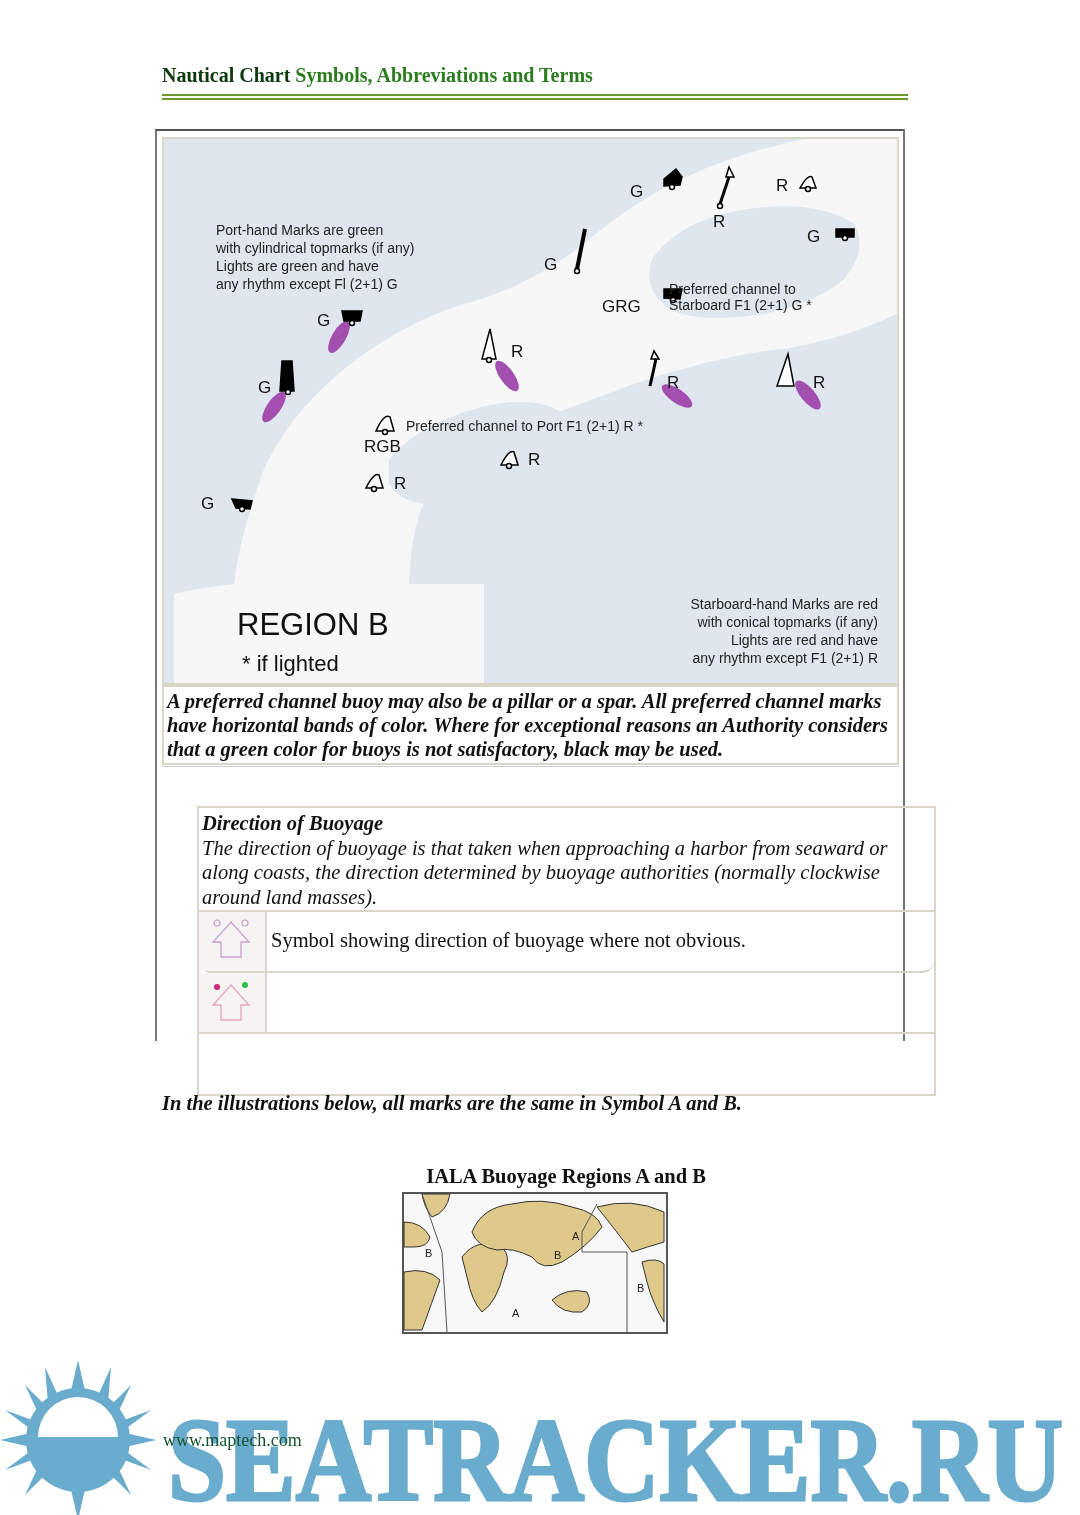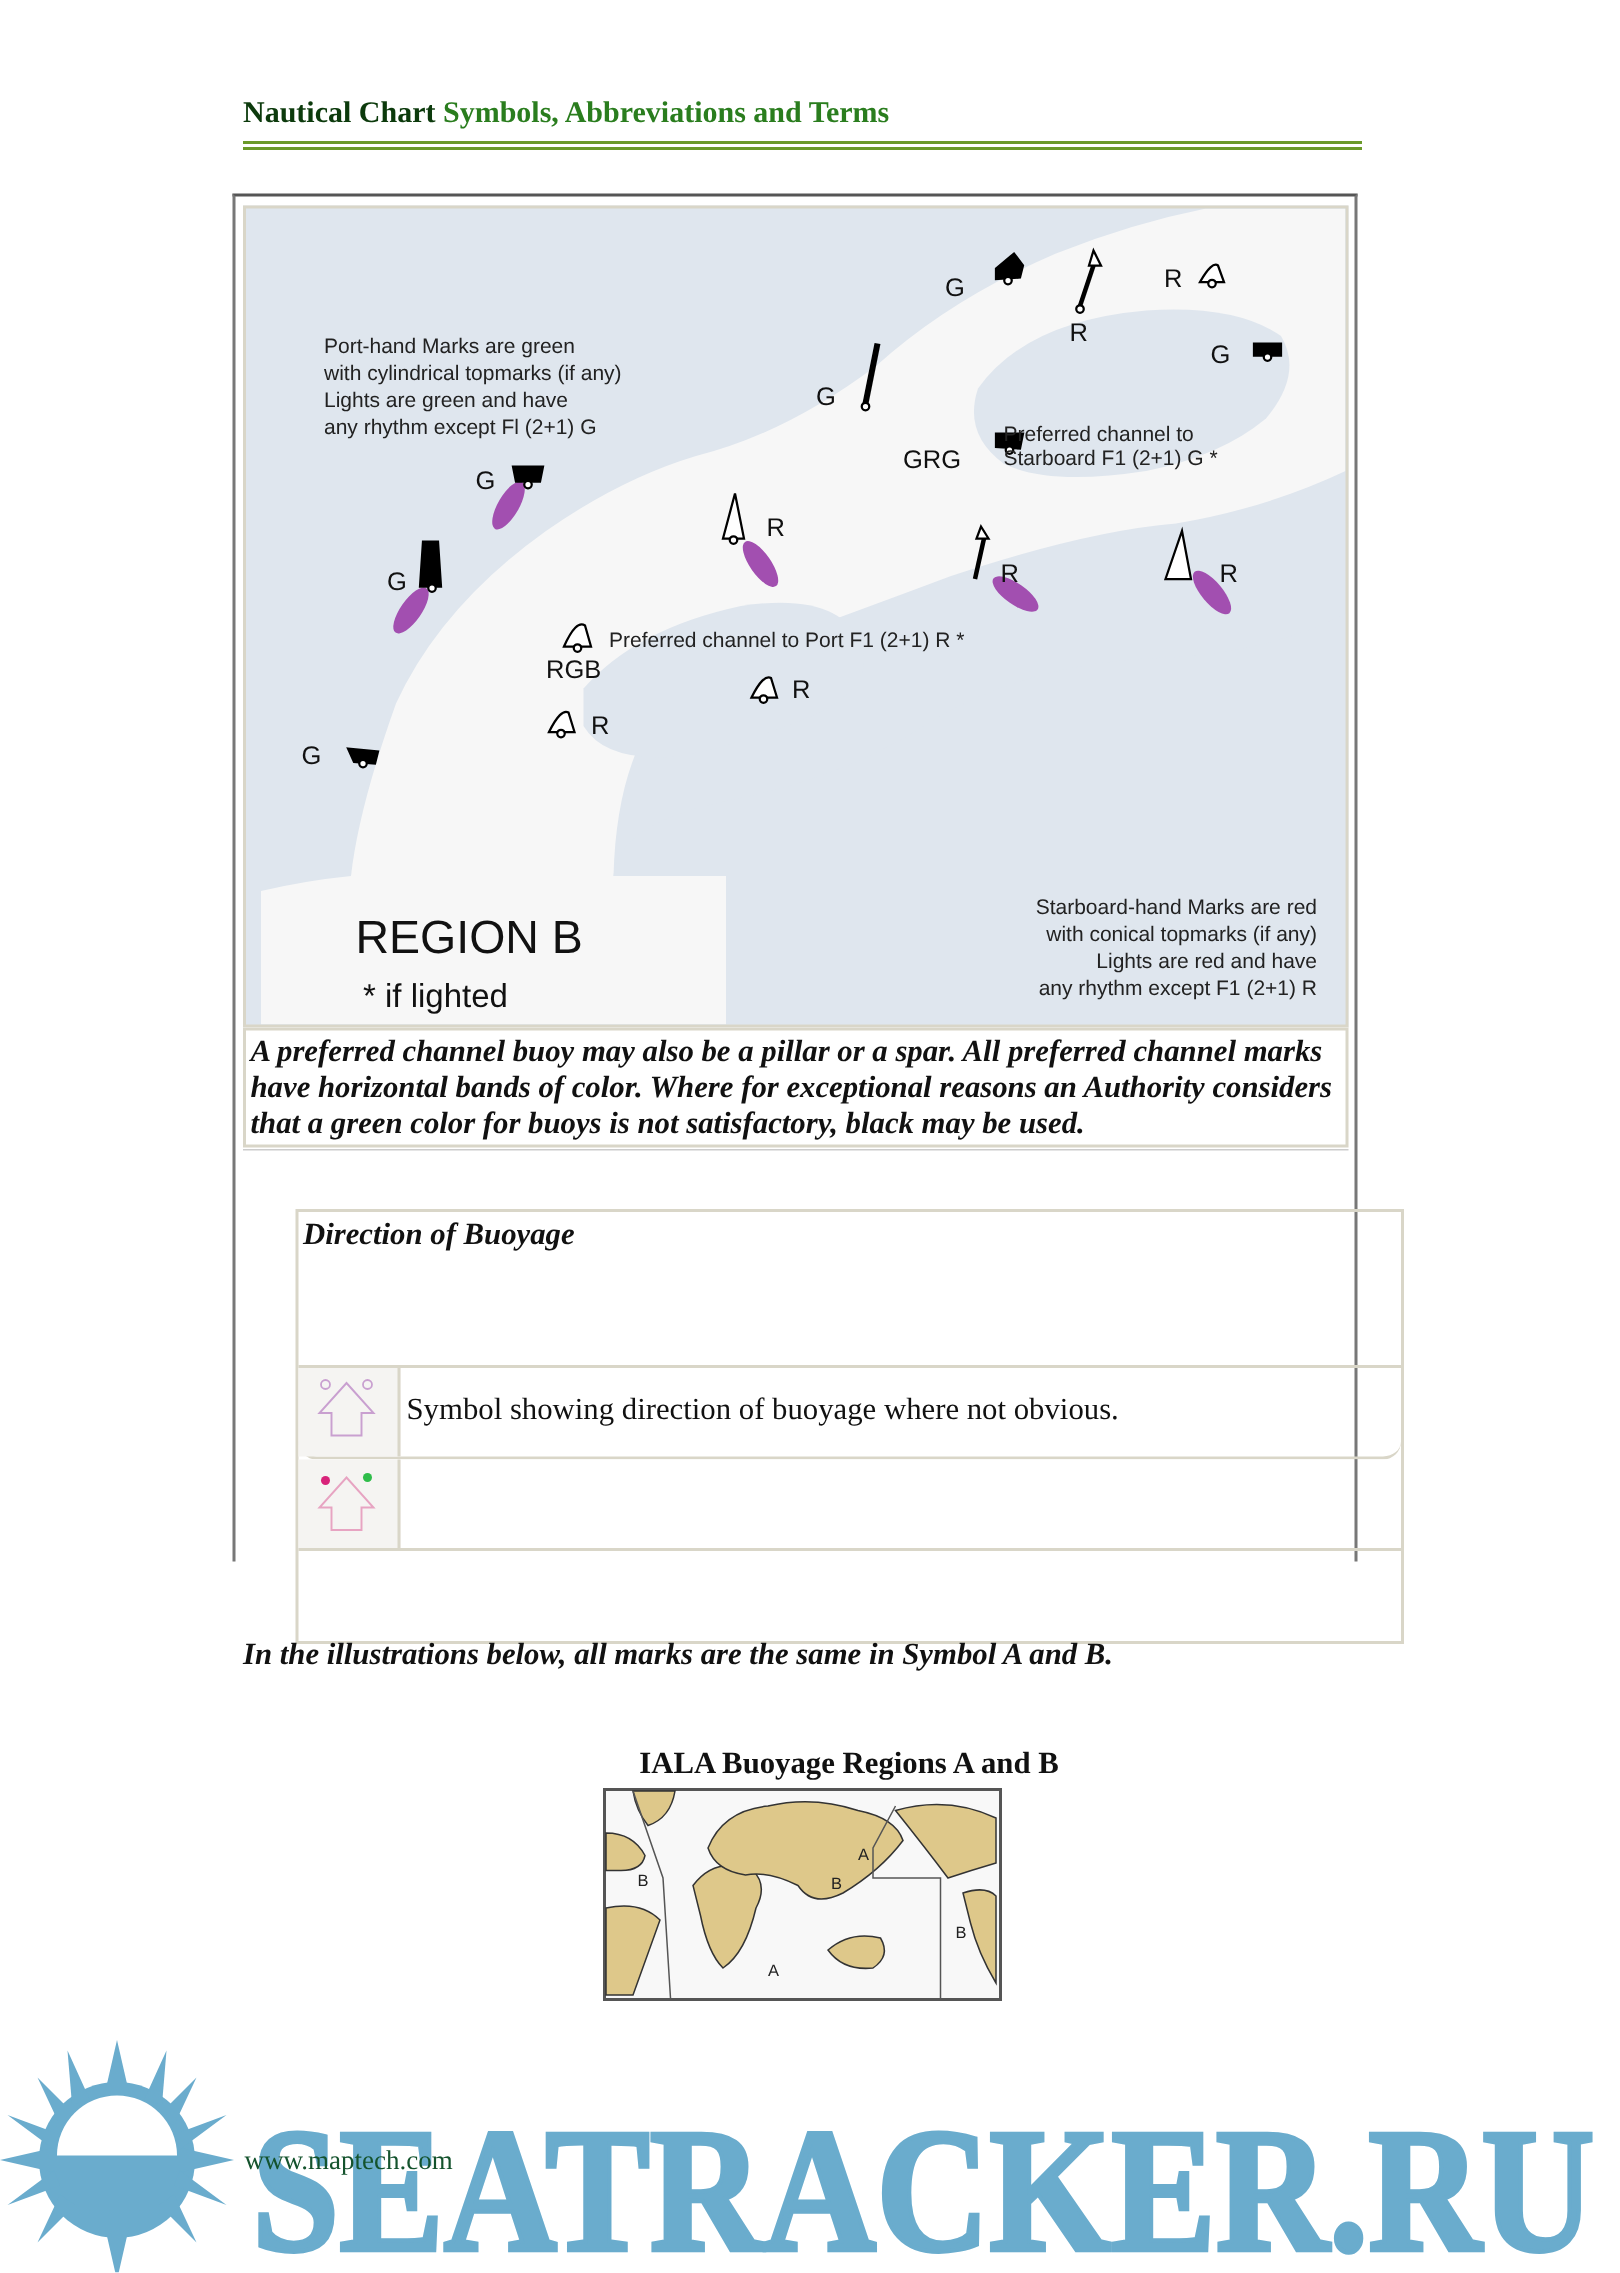--- a/index.html
+++ b/index.html
@@ -142,20 +142,21 @@
     <text x="78" y="532" font-family="Liberation Sans, sans-serif" font-size="22" fill="#111">* if lighted</text>
   </svg>
 </div>
 
 <div class="note-cell">A preferred channel buoy may also be a pillar or a spar. All preferred channel marks have horizontal bands of color. Where for exceptional reasons an Authority considers that a green color for buoys is not satisfactory, black may be used.</div>
 <div class="sep-line"></div>
 
 <div class="dir-table">
   <div class="dir-head">
     <span class="h">Direction of Buoyage</span>
+    <span>The direction of buoyage is that taken when approaching a harbor from seaward or along coasts, the direction determined by buoyage authorities (normally clockwise around land masses).</span>
   </div>
   <div class="dir-row" style="top:104px;border-radius:12px;">
     <div class="icon-cell">
       <svg width="64" height="57" viewBox="0 0 64 57">
         <circle cx="18" cy="11" r="3" fill="none" stroke="#c9a0d0" stroke-width="1.2"></circle>
         <circle cx="46" cy="11" r="3" fill="none" stroke="#c9a0d0" stroke-width="1.2"></circle>
         <path d="M32,10 L50,30 L42,30 L42,45 L22,45 L22,30 L14,30 Z" fill="none" stroke="#c9a0d0" stroke-width="1.3"></path>
       </svg>
     </div>
     <div class="text-cell">Symbol showing direction of buoyage where not obvious.</div>

